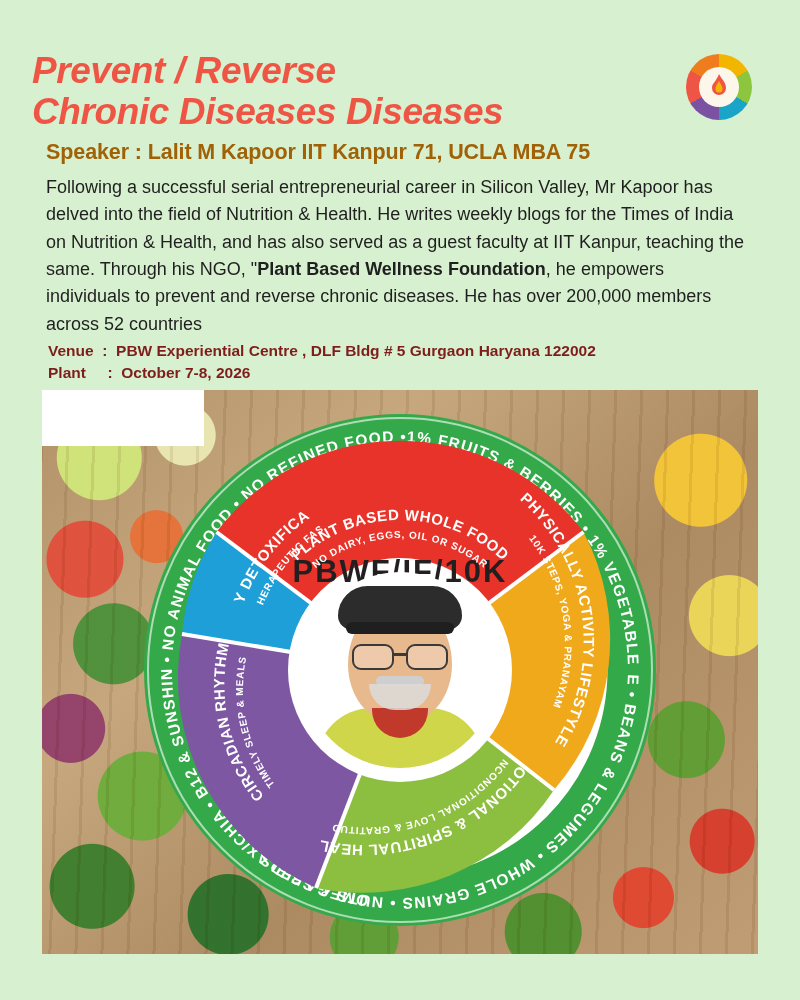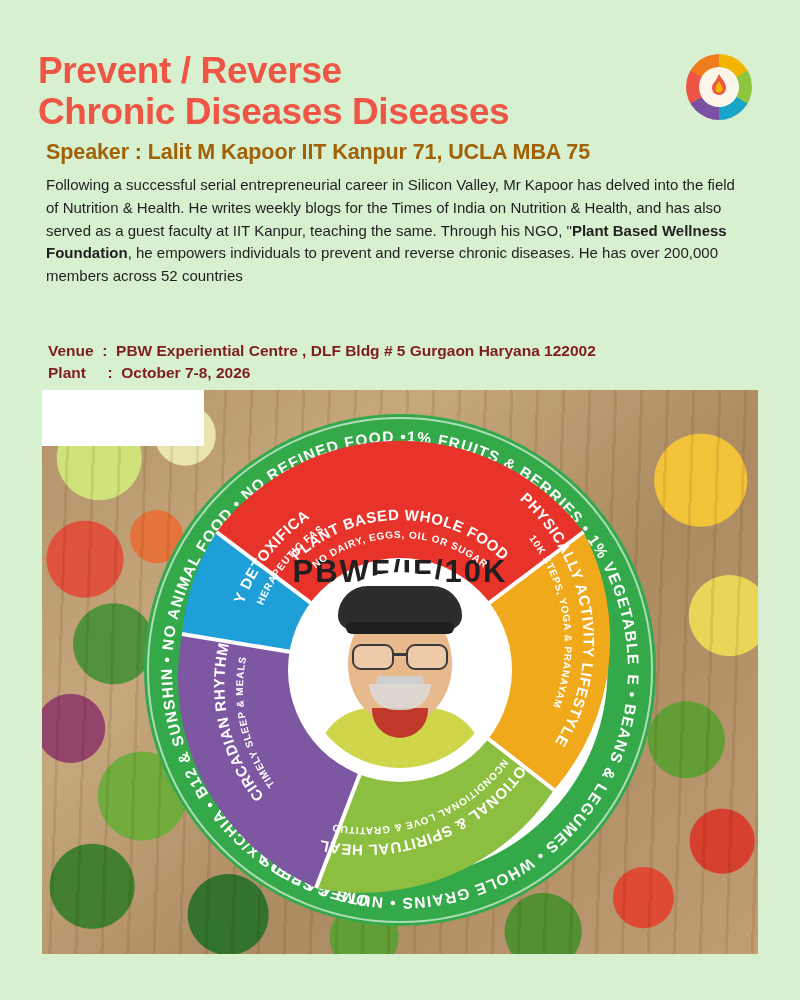--- a/index.html
+++ b/index.html
@@ -18,23 +18,24 @@
   .poster {
     position: absolute;
     left: 0; top: 0;
     width: 800px;
     height: 1000px;
   }
 
   
   .header {
     position: absolute;
-    left: 38px;
+    left: 32px;
     top: 50px;
     width: 580px;
+    font-style: italic;
   }
   .title-line {
     color: #ef5545;
     font-size: 37px;
     font-weight: bold;
     line-height: 1.12;
     letter-spacing: -0.4px;
   }
 
   
@@ -81,21 +82,21 @@
     font-weight: bold;
     color: #a16207;
     letter-spacing: -0.1px;
   }
 
   .bio {
     position: absolute;
     left: 46px;
     top: 174px;
     width: 700px;
-    font-size: 15px;
+    font-size: 18px;
     line-height: 1.52;
     color: #1f1f1f;
   }
   .bio b { font-weight: bold; }
 
   .venue-block {
     position: absolute;
     left: 48px;
     top: 340px;
     width: 700px;

